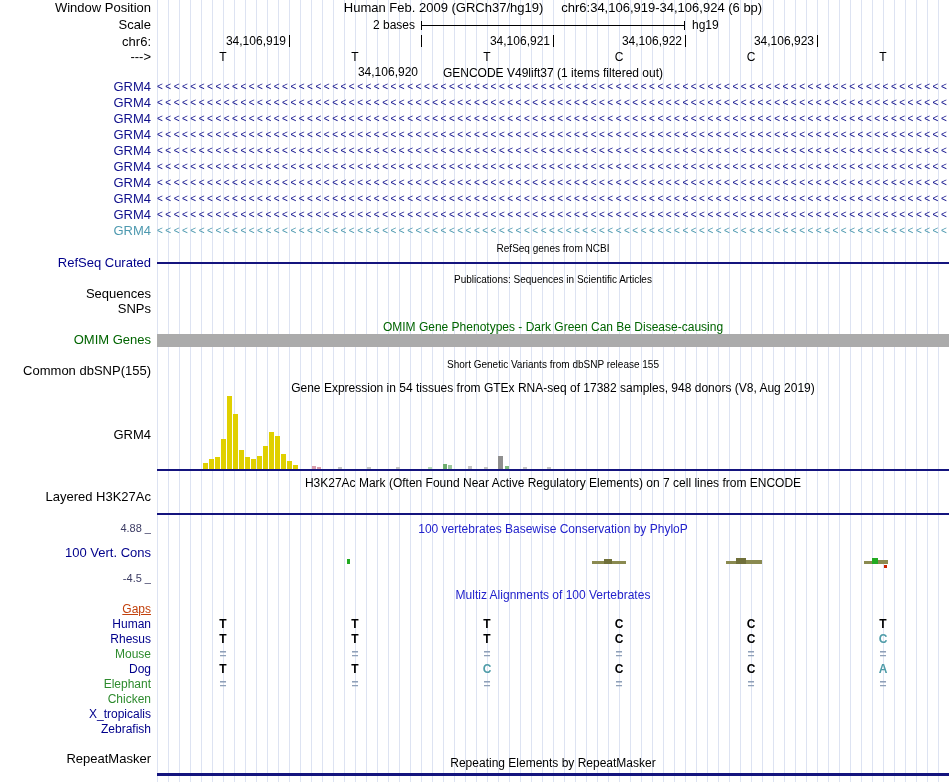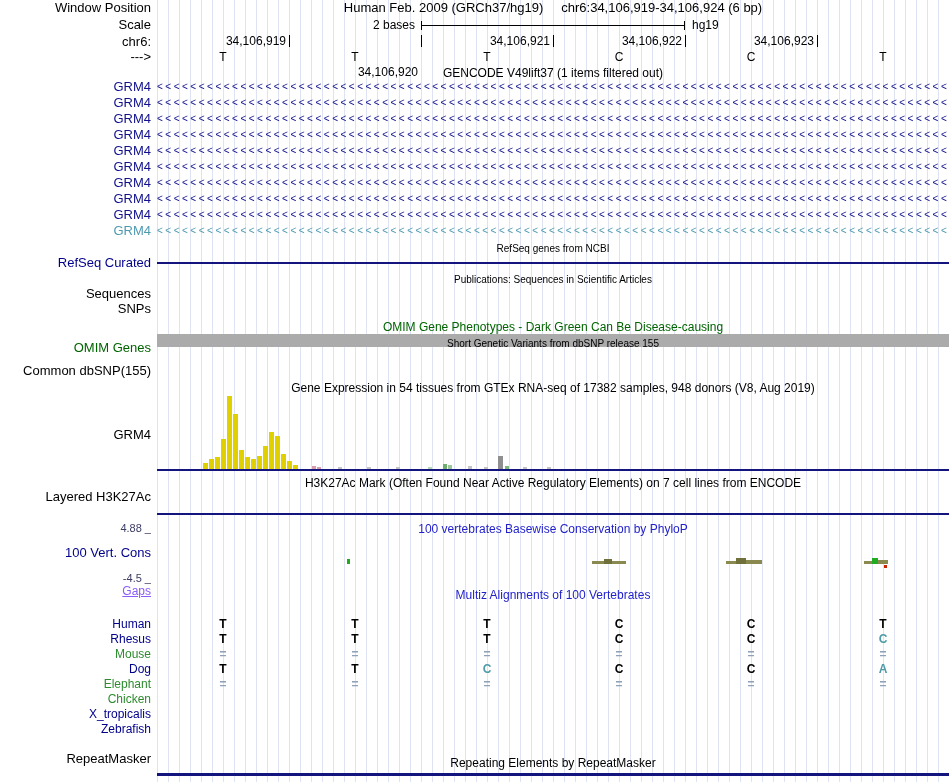--- a/index.html
+++ b/index.html
@@ -112,23 +112,23 @@
   <div class="hdr hdr-sm" style="top:242px">RefSeq genes from NCBI</div>
   <div class="lbl navy" style="top:256px">RefSeq Curated</div>
   <div class="line" style="top:262px; height:2px"></div>
 
   <div class="hdr hdr-sm" style="top:273px">Publications: Sequences in Scientific Articles</div>
   <div class="lbl" style="top:287px">Sequences</div>
   <div class="lbl" style="top:302px">SNPs</div>
 
   <div class="hdr green" style="top:320px">OMIM Gene Phenotypes - Dark Green Can Be Disease-causing</div>
   <div class="omim-bar" style="top:334px"></div>
-  <div class="lbl green" style="top:341px">OMIM Genes</div>
-
-  <div class="hdr hdr-sm" style="top:337px">Short Genetic Variants from dbSNP release 155</div>
+  <div class="lbl green" style="top:333px">OMIM Genes</div>
+
+  <div class="hdr hdr-sm" style="top:358px">Short Genetic Variants from dbSNP release 155</div>
   <div class="lbl" style="top:364px">Common dbSNP(155)</div>
 
   <div class="hdr" style="top:381px">Gene Expression in 54 tissues from GTEx RNA-seq of 17382 samples, 948 donors (V8, Aug 2019)</div>
   <div class="lbl" style="top:428px">GRM4</div>
   <div>
       <div class="gtex-bar" style="left: 203px; top: 463px; width: 5px; height: 7px; background: rgb(224, 208, 0);"></div>
       <div class="gtex-bar" style="left: 209px; top: 459px; width: 5px; height: 11px; background: rgb(224, 208, 0);"></div>
       <div class="gtex-bar" style="left: 215px; top: 457px; width: 5px; height: 13px; background: rgb(224, 208, 0);"></div>
       <div class="gtex-bar" style="left: 221px; top: 439px; width: 5px; height: 31px; background: rgb(224, 208, 0);"></div>
       <div class="gtex-bar" style="left: 227px; top: 396px; width: 5px; height: 74px; background: rgb(224, 208, 0);"></div>
@@ -177,21 +177,21 @@
       <div class="cons-mark" style="left: 736px; top: 558px; width: 10px; height: 6px; background: rgb(112, 112, 58);"></div>
       <div class="cons-mark" style="left: 746px; top: 560px; width: 16px; height: 4px; background: rgb(138, 138, 80);"></div>
       <div class="cons-mark" style="left: 864px; top: 561px; width: 8px; height: 3px; background: rgb(138, 138, 80);"></div>
       <div class="cons-mark" style="left: 872px; top: 558px; width: 6px; height: 6px; background: rgb(34, 170, 34);"></div>
       <div class="cons-mark" style="left: 878px; top: 560px; width: 10px; height: 4px; background: rgb(138, 138, 80);"></div>
       <div class="cons-mark" style="left: 884px; top: 565px; width: 3px; height: 3px; background: rgb(204, 34, 0);"></div>
     </div>
 
   <div class="hdr blue" style="top:588px">Multiz Alignments of 100 Vertebrates</div>
   <div>
-      <div class="species-lbl" style="top: 584px; color: #8b5cf6; text-decoration: underline;">Gaps</div>
+      <div class="species-lbl" style="top: 602px; color: #c2410c; text-decoration: underline;">Gaps</div>
       <div class="species-lbl" style="top: 617px; color: rgb(0, 0, 139);">Human</div>
       <div class="align-base" style="left: 213px; top: 617px; color: rgb(0, 0, 0);">T</div>
       <div class="align-base" style="left: 345px; top: 617px; color: rgb(0, 0, 0);">T</div>
       <div class="align-base" style="left: 477px; top: 617px; color: rgb(0, 0, 0);">T</div>
       <div class="align-base" style="left: 609px; top: 617px; color: rgb(0, 0, 0);">C</div>
       <div class="align-base" style="left: 741px; top: 617px; color: rgb(0, 0, 0);">C</div>
       <div class="align-base" style="left: 873px; top: 617px; color: rgb(0, 0, 0);">T</div>
       <div class="species-lbl" style="top: 632px; color: rgb(0, 0, 139);">Rhesus</div>
       <div class="align-base" style="left: 213px; top: 632px; color: rgb(0, 0, 0);">T</div>
       <div class="align-base" style="left: 345px; top: 632px; color: rgb(0, 0, 0);">T</div>

